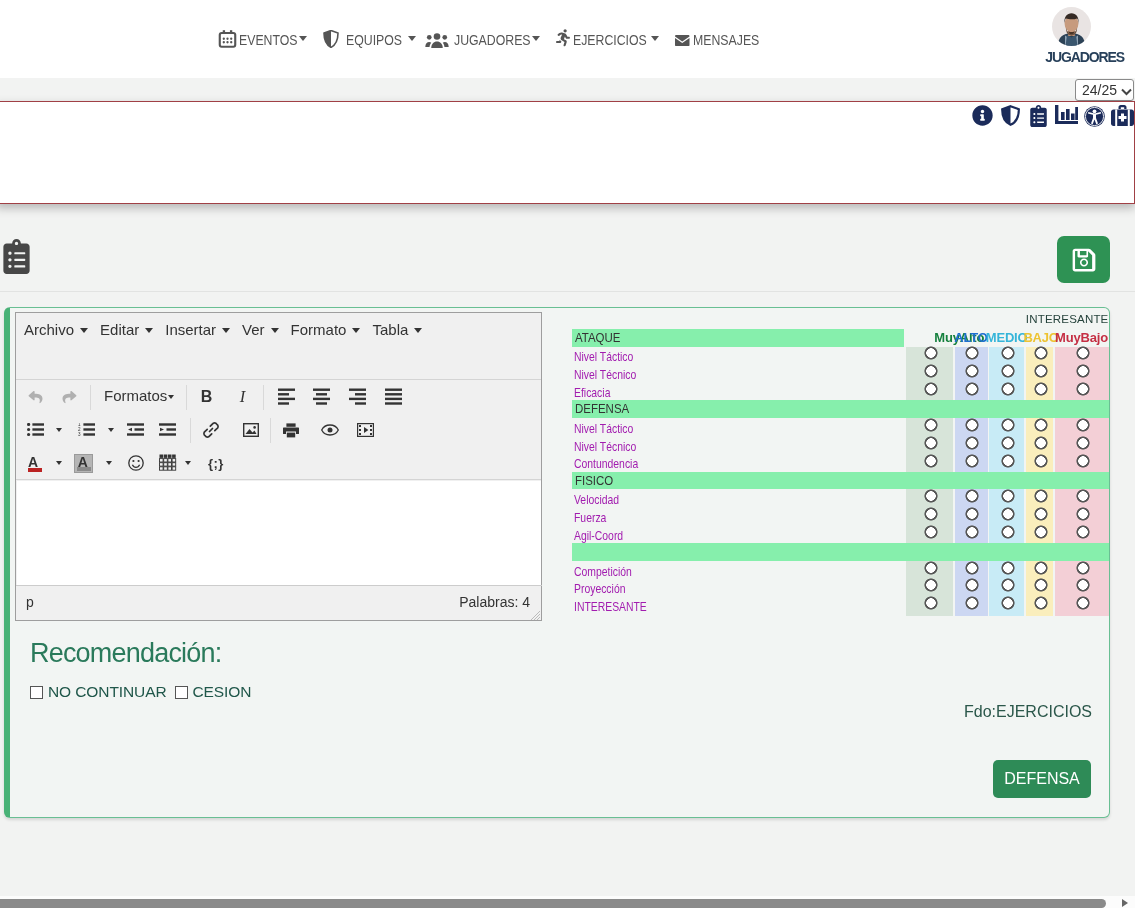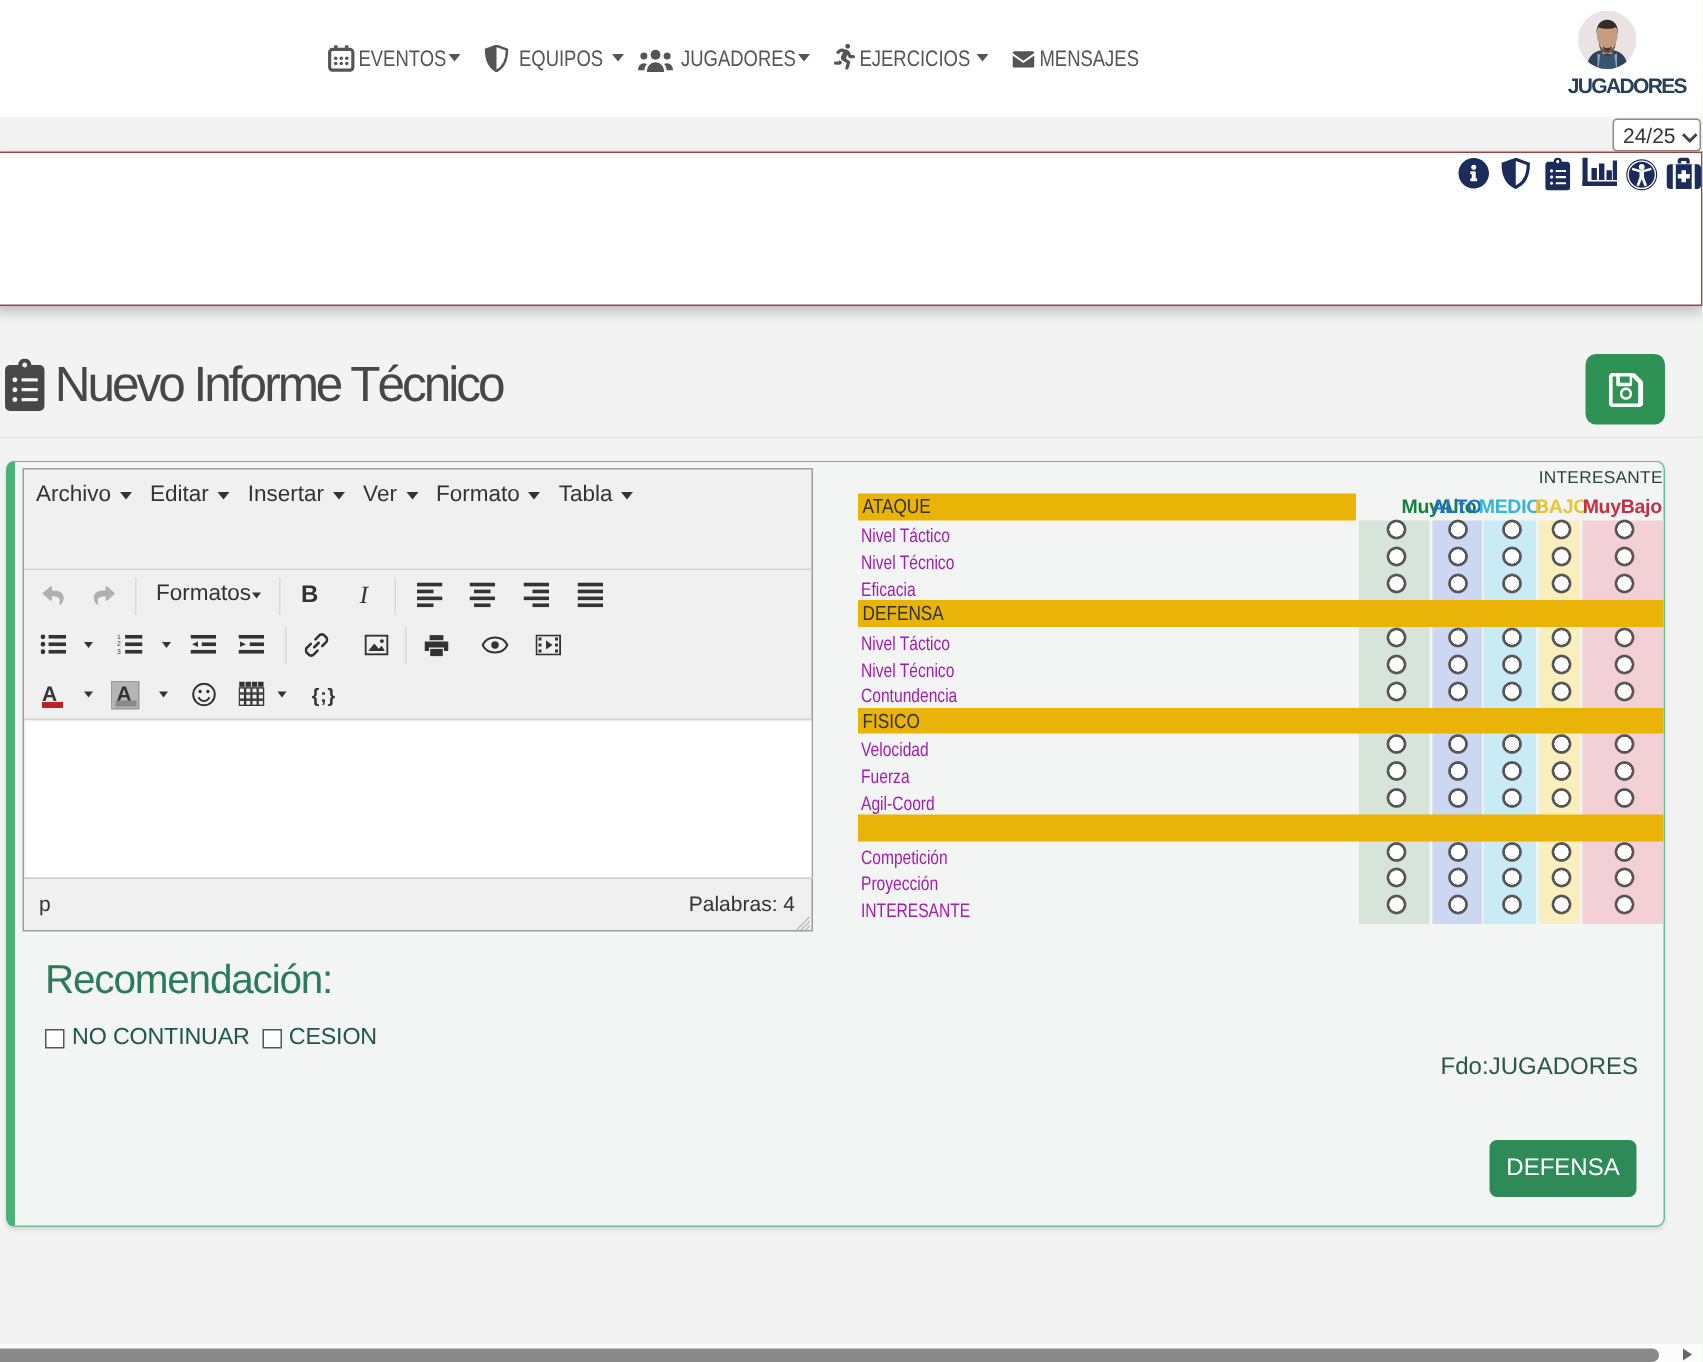--- a/index.html
+++ b/index.html
@@ -41,21 +41,21 @@
 .mbtn .caret { border-top-color:#333; margin-left:6px; border-left-width:4px; border-right-width:4px; margin-top:2px; }
 .mce-toolbar { position:absolute; left:0; top:68px; width:100%; height:99px; border-bottom:1px solid #d4d4d4; }
 .trow { position:relative; height:33px; }
 .tbtn { position:absolute; top:0; height:33px; display:flex; align-items:center; justify-content:center; }
 .tsep { position:absolute; top:4px; width:1px; height:25px; background:#d9d9d9; }
 .tcaret { position:absolute; top:14px; width:0; height:0; border-left:3.5px solid transparent; border-right:3.5px solid transparent; border-top:4.5px solid #333; }
 .mce-edit { position:absolute; left:1px; top:168px; width:524px; height:104px; background:#fff; }
 .mce-status { position:absolute; left:0px; top:272px; width:526px; height:37px; border-top:1px solid #cccccc; color:#333; font-size:14px; }
 
 
-.graybar { position:absolute; background:#eab308; height:17.5px; color:#333; font-size:13.5px; line-height:17px; padding-left:3px; } .graybar span { display:inline-block; transform:scaleX(0.85); transform-origin:0 50%; }
+.graybar { position:absolute; background:#86efac; height:17.5px; color:#333; font-size:13.5px; line-height:17px; padding-left:3px; } .graybar span { display:inline-block; transform:scaleX(0.85); transform-origin:0 50%; }
 .rlabel { position:absolute; color:#a21caf; font-size:13px; height:17px; line-height:17px; white-space:nowrap; } .rlabel span { display:inline-block; transform:scaleX(0.8); transform-origin:0 50%; }
 .radio { position:absolute; width:14px; height:14px; background:radial-gradient(circle at 50% 50%, #ffffff 4.6px, #565656 4.9px 6.2px, rgba(86,86,86,0) 6.9px); }
 .chead { position:absolute; top:22px; height:17px; font-size:13px; font-weight:bold; text-align:center; line-height:16px; white-space:nowrap; letter-spacing:-0.2px; }
 .interesante-top { position:absolute; width:200px; text-align:right; color:#26433c; font-size:11.5px; letter-spacing:0.2px; }
 
 
 .recom { position:absolute; left:20px; top:332px; color:#2a7a5b; font-size:27px; letter-spacing:-0.8px; line-height:1; }
 .checks { position:absolute; left:20px; top:375px; color:#20574a; font-size:15.5px; letter-spacing:-0.1px; display:flex; align-items:center; }
 .cbox { width:13px; height:13px; border:1.5px solid #555; background:#fff; margin-right:5px; }
 .fdo { position:absolute; left:810px; top:395px; width:272px; text-align:right; color:#2b574a; font-size:16px; }
@@ -182,21 +182,20 @@
           <rect x="16.8" y="4.5" width="2" height="16.5" fill="#fff"></rect>
 <path d="M10 8.5 H13 V11 H15.5 V14 H13 V16.5 H10 V14 H7.5 V11 H10 Z" fill="#fff"></path>
         </svg>
       </span>
     </div>
   </div>
 <div class="pagehead">
   <div class="ph-icon" id="phicon"><svg width="27" height="35" viewBox="0 0 384 512">
         <path fill="#474747" d="M336 64h-80c0-35.3-28.7-64-64-64s-64 28.7-64 64H48C21.5 64 0 85.5 0 112v352c0 26.5 21.5 48 48 48h288c26.5 0 48-21.5 48-48V112c0-26.5-21.5-48-48-48zM96 424c-13.3 0-24-10.7-24-24s10.7-24 24-24 24 10.7 24 24-10.7 24-24 24zm0-96c-13.3 0-24-10.7-24-24s10.7-24 24-24 24 10.7 24 24-10.7 24-24 24zm0-96c-13.3 0-24-10.7-24-24s10.7-24 24-24 24 10.7 24 24-10.7 24-24 24zm96-192c13.3 0 24 10.7 24 24s-10.7 24-24 24-24-10.7-24-24 10.7-24 24-24zm128 368c0 4.4-3.6 8-8 8H168c-4.4 0-8-3.6-8-8v-16c0-4.4 3.6-8 8-8h144c4.4 0 8 3.6 8 8v16zm0-96c0 4.4-3.6 8-8 8H168c-4.4 0-8-3.6-8-8v-16c0-4.4 3.6-8 8-8h144c4.4 0 8 3.6 8 8v16zm0-96c0 4.4-3.6 8-8 8H168c-4.4 0-8-3.6-8-8v-16c0-4.4 3.6-8 8-8h144c4.4 0 8 3.6 8 8v16z"></path>
       </svg></div>
-  <div class="ph-title">Nuevo Informe Técnico</div>
   <div class="savebtn" id="savebtn">
       <svg width="26" height="26" viewBox="0 0 448 512">
         <path fill="#ffffff" d="M433.941 129.941l-83.882-83.882A48 48 0 0 0 316.118 32H48C21.49 32 0 53.49 0 80v352c0 26.51 21.49 48 48 48h352c26.51 0 48-21.49 48-48V163.882a48 48 0 0 0-14.059-33.941zM272 80v80H144V80h128zm122 352H54a6 6 0 0 1-6-6V86a6 6 0 0 1 6-6h42v104c0 13.255 10.745 24 24 24h160c13.255 0 24-10.745 24-24V83.882l78.243 78.243a6 6 0 0 1 1.757 4.243V426a6 6 0 0 1-6 6zm-170-208c-44.183 0-80 35.817-80 80s35.817 80 80 80 80-35.817 80-80-35.817-80-80-80zm0 128c-26.467 0-48-21.533-48-48s21.533-48 48-48 48 21.533 48 48-21.533 48-48 48z"></path>
       </svg>
     </div>
 </div>
 <div class="panel" id="panel">
   <div class="mce" id="mce">
 <div class="mce-menubar">
  <div class="mrow">
@@ -503,19 +502,19 @@
       <div class="radio" style="left:1065.8px;top:270.4px;"></div>
       <div class="rlabel" style="left:564.0px;top:290.25000000000034px;"><span>INTERESANTE</span></div>
       <div class="radio" style="left:913.5px;top:288.3px;"></div>
       <div class="radio" style="left:955.3px;top:288.3px;"></div>
       <div class="radio" style="left:990.9px;top:288.3px;"></div>
       <div class="radio" style="left:1024.0px;top:288.3px;"></div>
       <div class="radio" style="left:1065.8px;top:288.3px;"></div>
     </div>
   <div class="recom">Recomendación:</div>
   <div class="checks"><span class="cbox"></span>NO CONTINUAR<span class="cbox" style="margin-left:8px"></span>CESION</div>
-  <div class="fdo">Fdo:JUGADORES</div>
+  <div class="fdo">Fdo:EJERCICIOS</div>
   <div class="guardar">DEFENSA</div>
 </div>
 <div class="hscroll">
     <div class="hthumb"></div>
     <div class="harrow"></div>
   </div>
 
 </body></html>

